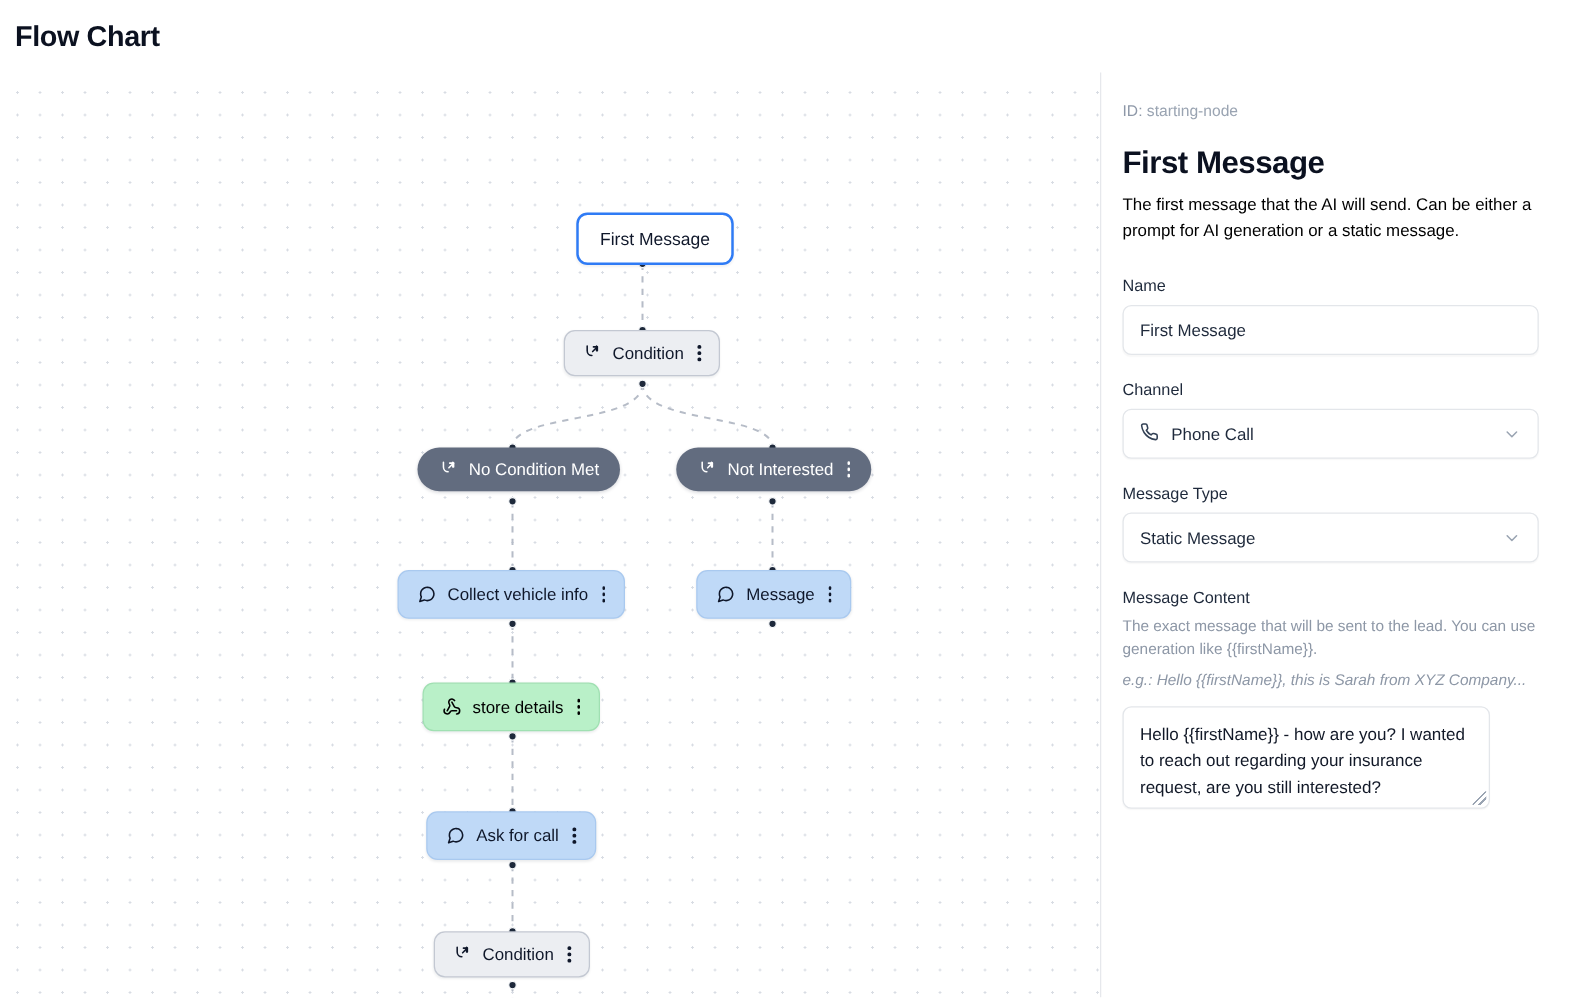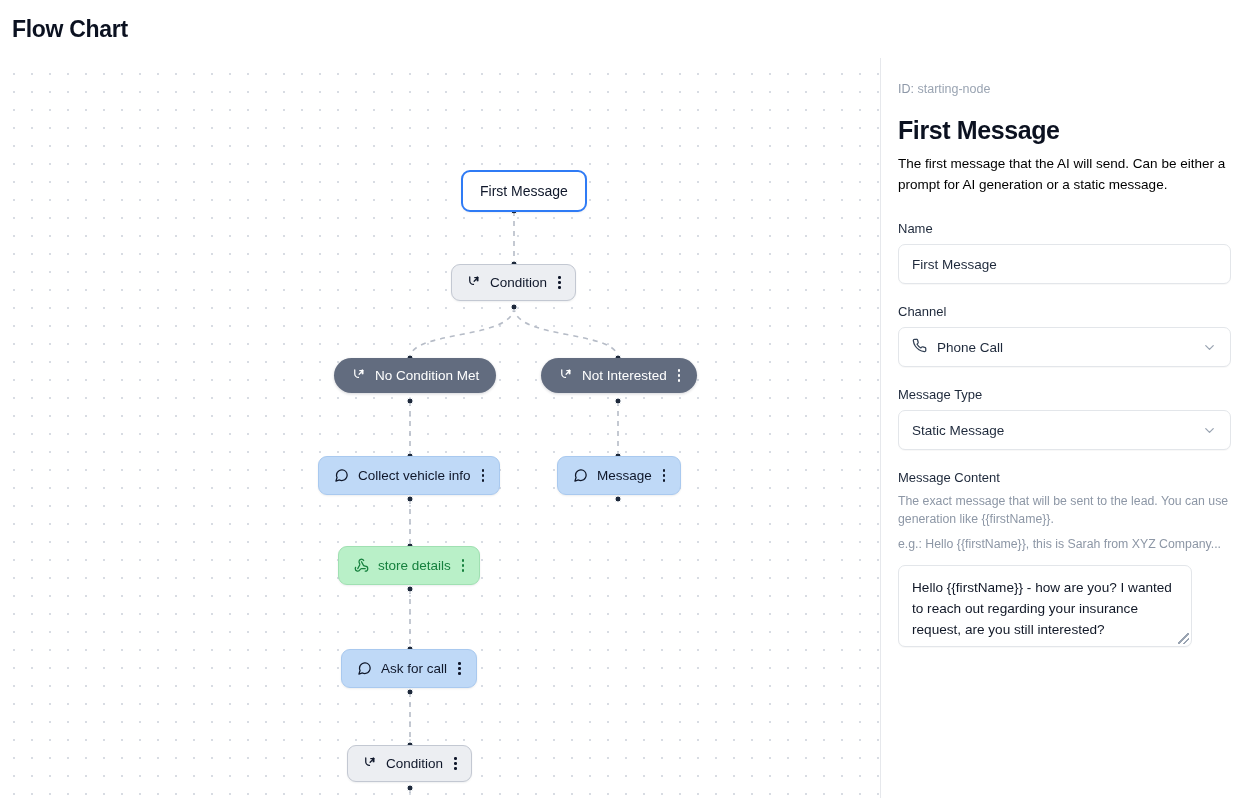--- a/index.html
+++ b/index.html
@@ -64,21 +64,21 @@
     background: #626c7f; border-radius: 999px; padding: 10px 17px;
     color: #ffffff; box-shadow: 0 1px 3px rgba(15,23,42,.18);
   }
   .n-msg {
     background: #bfd9f7; border: 1px solid #a9c9ef; border-radius: 9px;
     padding: 11px 15px; color: #0f172a;
     box-shadow: 0 1px 2px rgba(15,23,42,.08);
   }
   .n-hook {
     background: #b9f0c8; border: 1px solid #a0e0b2; border-radius: 9px;
-    padding: 11px 15px; color: #15803d;
+    padding: 11px 15px; color: #000000;
     box-shadow: 0 1px 2px rgba(15,23,42,.08);
   }
 
   .handle {
     position: absolute; width: 7px; height: 7px; border-radius: 50%;
     background: #1e293b; border: 1px solid #f8fafc;
     transform: translate(-50%, -50%);
     cursor: crosshair;
   }
 
@@ -107,21 +107,21 @@
     width: 333px; height: 40px; border: 1px solid #e3e6ea; border-radius: 7px;
     background: #fff; display: flex; align-items: center;
     padding: 0 13px; font-size: 13.5px; color: #1e293b;
     box-shadow: 0 1px 1px rgba(15,23,42,.03);
   }
   .select-box { justify-content: space-between; cursor: pointer; }
   .select-left { display: flex; align-items: center; gap: 10px; }
   .chev { color: #9aa4b2; display: inline-flex; }
 
   .help-text { font-size: 12.3px; line-height: 1.45; color: #8d97a6; margin-bottom: 7px; }
-  .help-eg { font-size: 12.3px; line-height: 1.45; color: #8d97a6; margin-bottom: 11px; }
+  .help-eg { font-size: 12.3px; line-height: 1.45; color: #8d97a6; font-style: italic; margin-bottom: 11px; }
 
   .textarea-box {
     position: relative;
     width: 294px; height: 82px; border: 1px solid #e3e6ea; border-radius: 7px;
     background: #fff; padding: 11px 13px;
     font-size: 13.6px; line-height: 1.55; color: #111827;
     box-shadow: 0 1px 1px rgba(15,23,42,.03);
     overflow: hidden;
   }
   .resize-grip {

